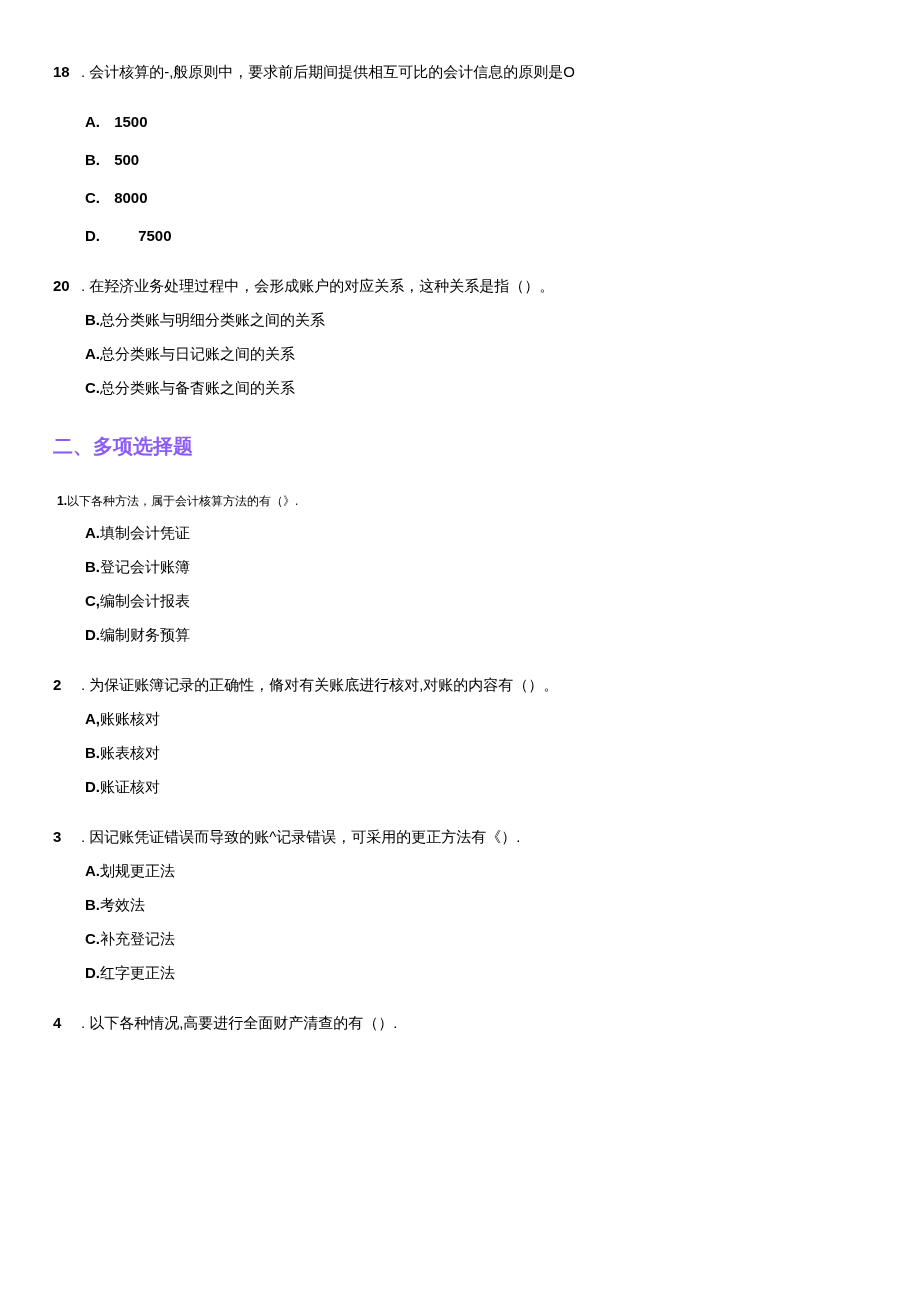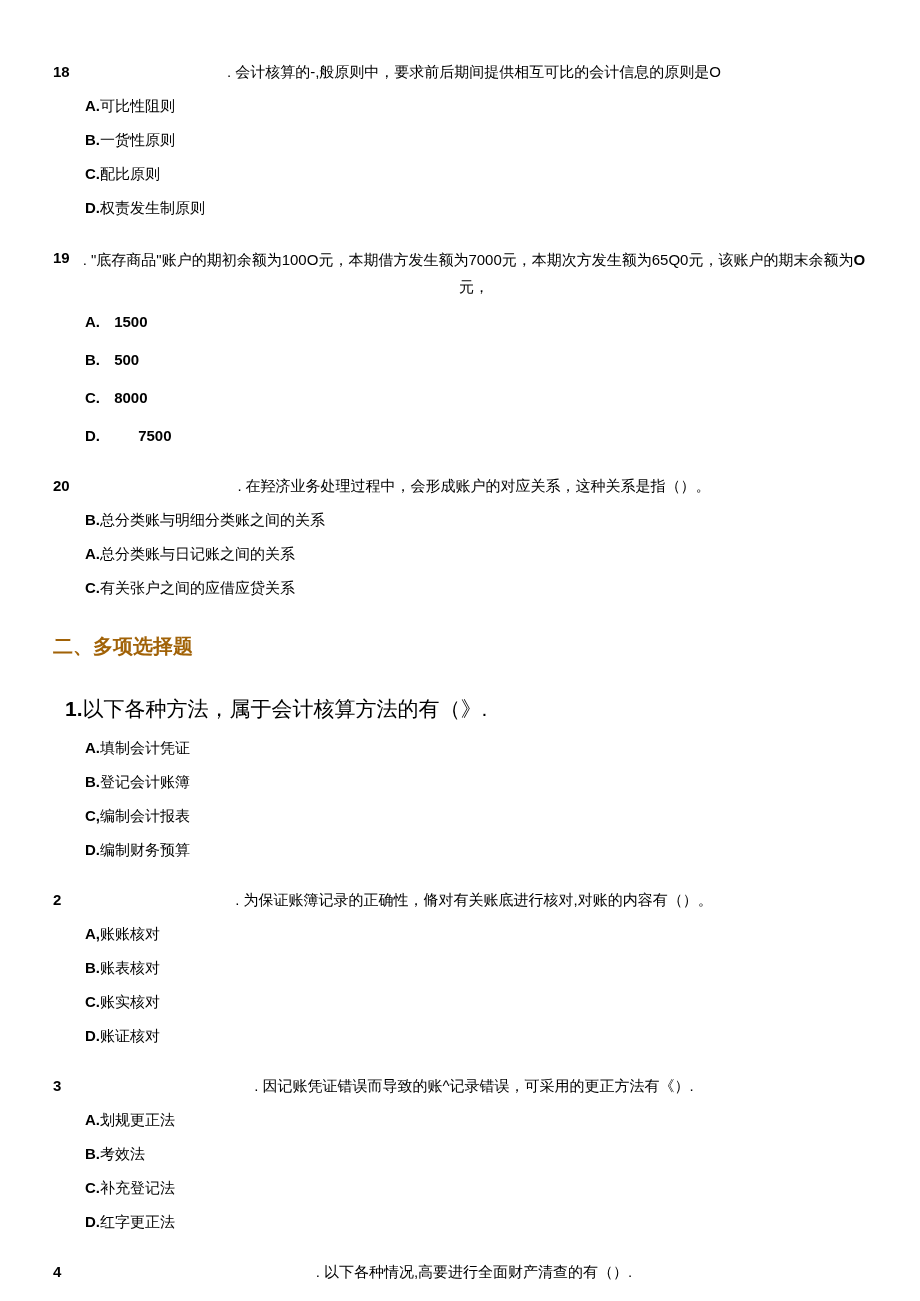--- a/index.html
+++ b/index.html
@@ -26,97 +26,86 @@
     .q-number {
       font-weight: bold;
       min-width: 28px;
       flex-shrink: 0;
     }
     .q-dot {
       margin-right: 4px;
     }
     .q-stem {
       flex: 1;
-      text-align: center;
     }
     .options {
       margin-top: 10px;
       margin-left: 32px;
     }
     .option {
       font-size: 15px;
       margin-bottom: 10px;
     }
     .option-label {
       font-weight: bold;
     }
     .section-title {
-      color: #a16207;
+      color: #8b5cf6;
       font-size: 20px;
       font-weight: bold;
       margin-top: 30px;
       margin-bottom: 30px;
     }
     .spaced-options .option {
       margin-bottom: 14px;
     }
     .indented-option-label {
       margin-right: 10px;
     }
     .q1-number {
       font-weight: bold;
     }
     .nonum-question {
       margin-bottom: 26px;
     }
     .nonum-header {
-      font-size: 21px;
-      margin-left: 12px;
+      font-size: 12px;
+      margin-left: 4px;
     }
     .q19-stem {
       line-height: 1.8;
     }
   </style>
 </head>
 <body>
 
 <div id="section1">
     <div class="question">
       <div class="question-header">
         <span class="q-number">18</span>
         <span class="q-stem"><span class="q-dot">.</span><span>会计核算的-,般原则中，要求前后期间提供相互可比的会计信息的原则是O</span></span>
       </div>
-      <div class="options">
-        <div class="option"><span class="option-label">A.</span><span>可比性阻则</span></div>
-        <div class="option"><span class="option-label">B.</span><span>一货性原则</span></div>
-        <div class="option"><span class="option-label">C.</span><span>配比原则</span></div>
-        <div class="option"><span class="option-label">D.</span><span>权责发生制原则</span></div>
-      </div>
     </div>
     <div class="question">
-      <div class="question-header">
-        <span class="q-number">19</span>
-        <span class="q-stem q19-stem"><span class="q-dot">.</span>"底存商品"账户的期初余额为100O元，本期借方发生额为7000元，本期次方发生额为65Q0元，该账户的期末余额为<span style="font-weight: bold;">O</span>元，</span>
-      </div>
       <div class="options spaced-options">
         <div class="option"><span class="option-label indented-option-label">A.</span>  <span style="font-weight: bold;">1500</span></div>
         <div class="option"><span class="option-label indented-option-label">B.</span>  <span style="font-weight: bold;">500</span></div>
         <div class="option"><span class="option-label indented-option-label">C.</span>  <span style="font-weight: bold;">8000</span></div>
         <div class="option"><span class="option-label indented-option-label">D.</span>  <span style="font-weight: bold; margin-left: 24px;">7500</span></div>
       </div>
     </div>
     <div class="question">
       <div class="question-header">
         <span class="q-number">20</span>
         <span class="q-stem"><span class="q-dot">.</span><span>在羟济业务处理过程中，会形成账户的对应关系，这种关系是指（）。</span></span>
       </div>
       <div class="options">
         <div class="option"><span class="option-label">B.</span><span>总分类账与明细分类账之间的关系</span></div>
         <div class="option"><span class="option-label">A.</span><span>总分类账与日记账之间的关系</span></div>
-        <div class="option"><span class="option-label">C.</span><span>有关张户之间的应借应贷关系</span></div>
+        <div class="option"><span class="option-label">C.</span><span>总分类账与备杳账之间的关系</span></div>
       </div>
     </div>
   </div>
 
 <h2 class="section-title">二、多项选择题</h2>
 
 <div class="nonum-question">
   <div class="nonum-header">
     <span class="q1-number">1.</span><span>以下各种方法，属于会计核算方法的有（》.</span>
   </div>
@@ -130,21 +119,20 @@
 
 <div id="section2rest">
     <div class="question">
       <div class="question-header">
         <span class="q-number">2</span>
         <span class="q-stem"><span class="q-dot">.</span><span>为保证账簿记录的正确性，脩对有关账底进行核对,对账的内容有（）。</span></span>
       </div>
       <div class="options">
         <div class="option"><span class="option-label">A,</span><span>账账核对</span></div>
         <div class="option"><span class="option-label">B.</span><span>账表核对</span></div>
-        <div class="option"><span class="option-label">C.</span><span>账实核对</span></div>
         <div class="option"><span class="option-label">D.</span><span>账证核对</span></div>
       </div>
     </div>
     <div class="question">
       <div class="question-header">
         <span class="q-number">3</span>
         <span class="q-stem"><span class="q-dot">.</span><span>因记账凭证错误而导致的账^记录错误，可采用的更正方法有《）.</span></span>
       </div>
       <div class="options">
         <div class="option"><span class="option-label">A.</span><span>划规更正法</span></div>

